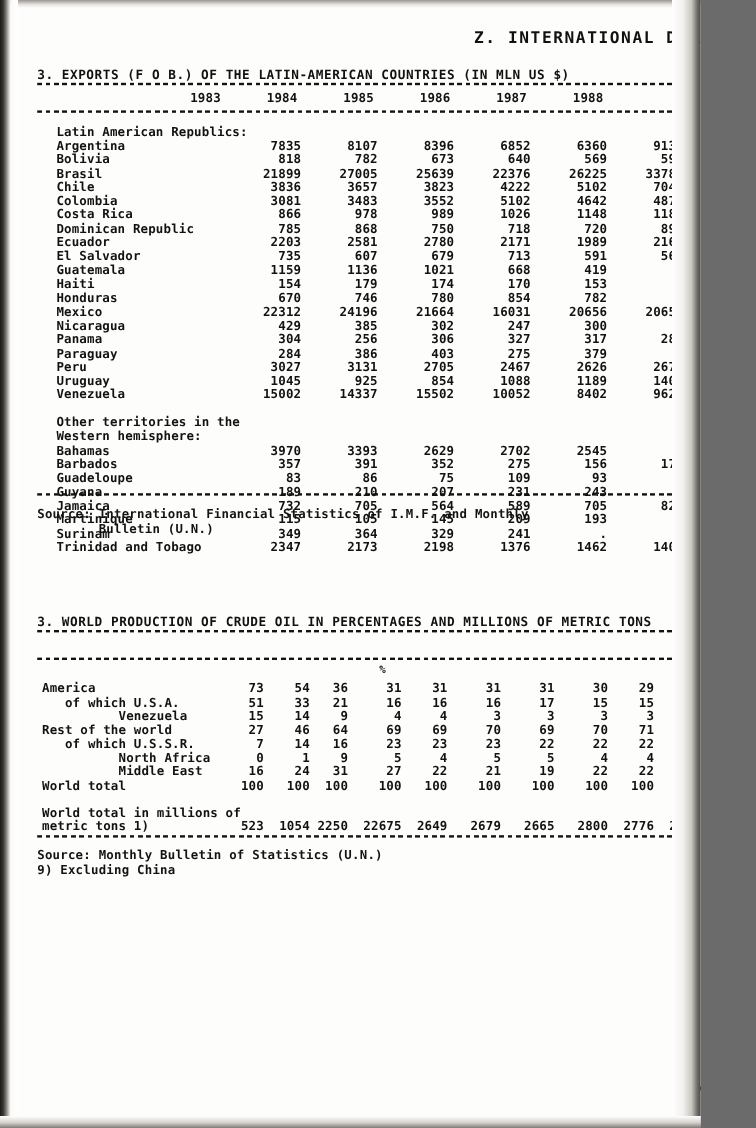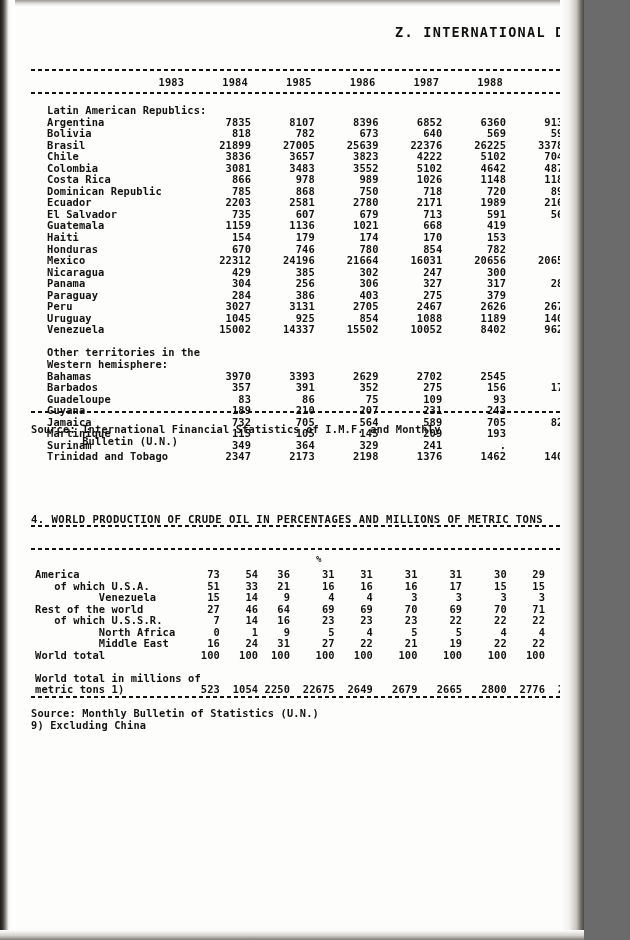--- a/index.html
+++ b/index.html
@@ -141,20 +141,21 @@
 </head>
 <body>
 
 <div id="page">
 
   <div id="edge-top"></div>
   <div id="paper">
 
     <div class="doc-header">Z. INTERNATIONAL DATA</div>
 
+    <div class="tbl-title" style="top:50px;">3. EXPORTS (F O B.) OF THE LATIN-AMERICAN COUNTRIES (IN MLN US $)</div>
 
     <div class="rule" style="top:62px;"></div>
 
     <pre class="hdrow" style="left:16px; top:69px;text-align:right;">                    1983      1984      1985      1986      1987      1988</pre>
 
     <div class="rule" style="top:85px;"></div>
 
     <pre class="block" style="left:32px; top:98px;">Latin American Republics:
 Argentina                   7835      8107      8396      6852      6360      9137
 Bolivia                      818       782       673       640       569       597
@@ -185,21 +186,21 @@
 Jamaica                      732       705       564       589       705       821
 Martinique                   115       105       145       209       193         .
 Surinam                      349       364       329       241         .         .
 Trinidad and Tobago         2347      2173      2198      1376      1462      1405</pre>
 
     <div class="rule" style="top:404px;"></div>
 
     <pre class="source" style="left:16px; top:416px;">Source: International Financial Statistics of I.M.F. and Monthly
         Bulletin (U.N.)</pre>
 
-    <div class="tbl-title" style="top:506px;">4. WORLD PRODUCTION OF CRUDE OIL IN PERCENTAGES AND MILLIONS OF METRIC TONS</div>
+    <div class="tbl-title" style="top:506px;">3. WORLD PRODUCTION OF CRUDE OIL IN PERCENTAGES AND MILLIONS OF METRIC TONS</div>
 
     <div class="rule" style="top:518px;"></div>
 
 
     <div class="rule" style="top:541px;"></div>
 
     <div class="pct-mark" style="left:301px; top:547px;">%</div>
 
     <pre class="block" style="left:20px; top:562px;">America                    73    54   36     31    31     31     31     30    29    28
    of which U.S.A.         51    33   21     16    16     16     17     15    15    14

